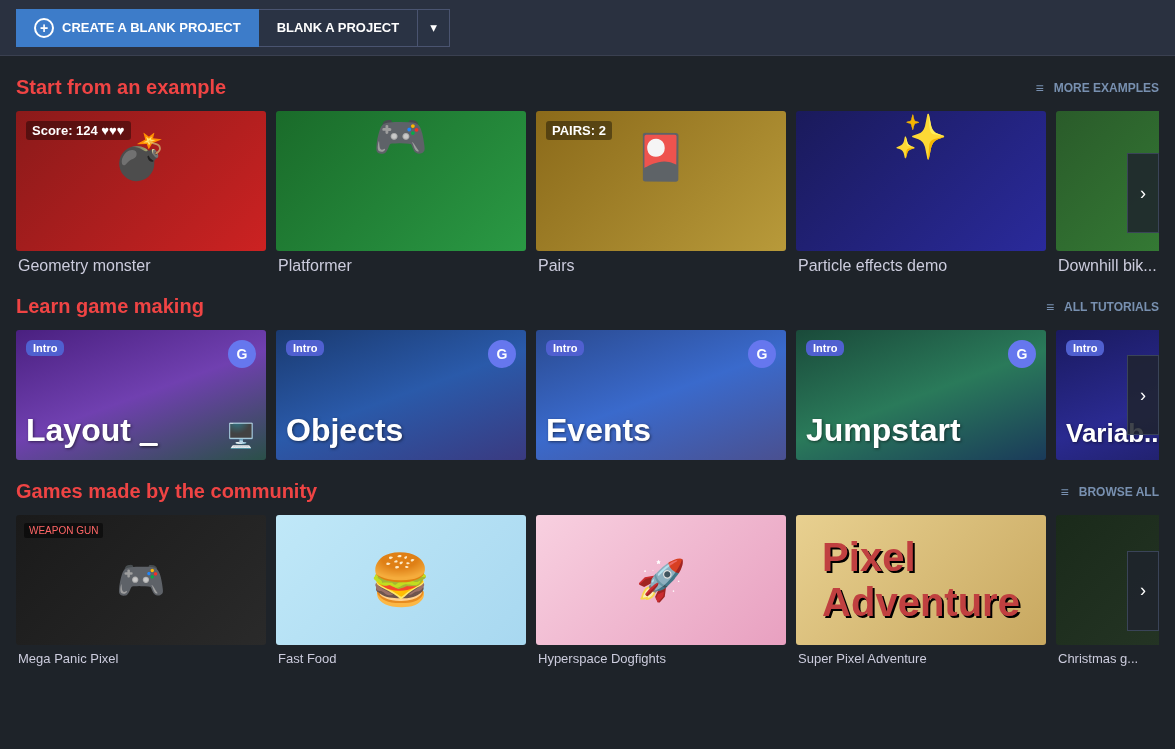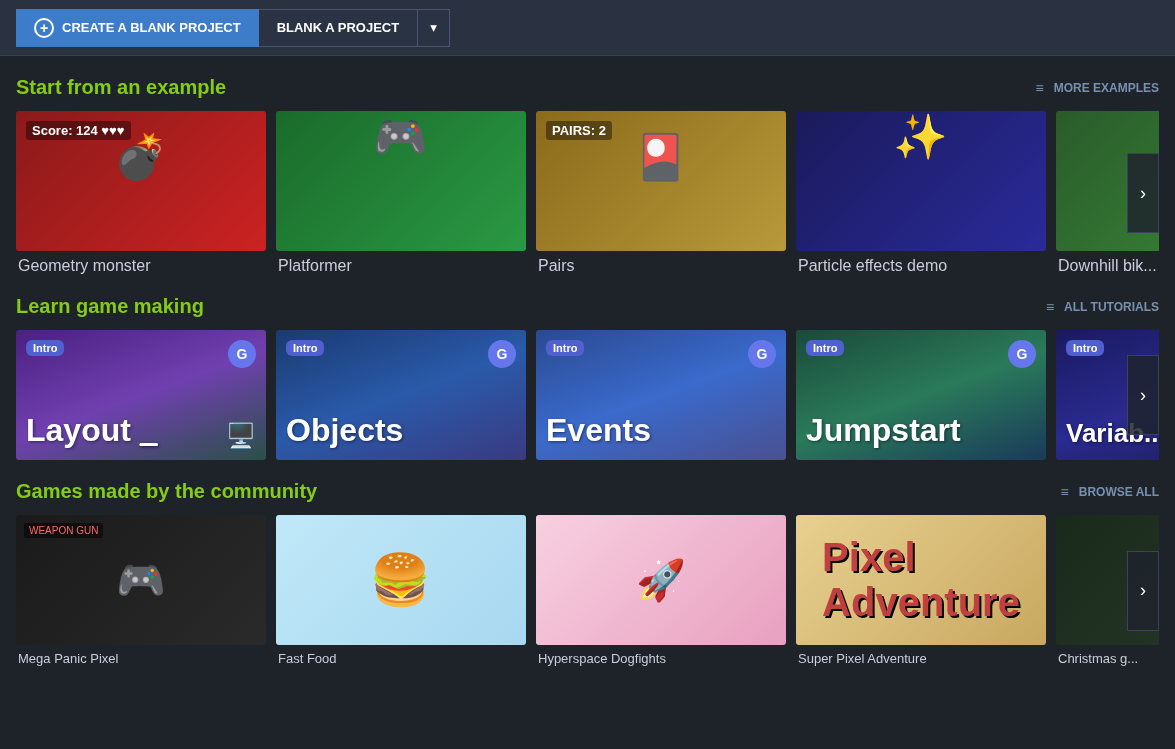--- a/index.html
+++ b/index.html
@@ -92,21 +92,21 @@
     
     .section-header {
       display: flex;
       align-items: center;
       justify-content: space-between;
       margin-bottom: 12px;
     }
     .section-title {
       font-size: 20px;
       font-weight: 600;
-      color: #84cc16;
+      color: #ef4444;
     }
     .section-link {
       display: flex;
       align-items: center;
       gap: 6px;
       color: #7890b0;
       font-size: 12px;
       cursor: pointer;
       text-transform: uppercase;
       font-weight: 600;

